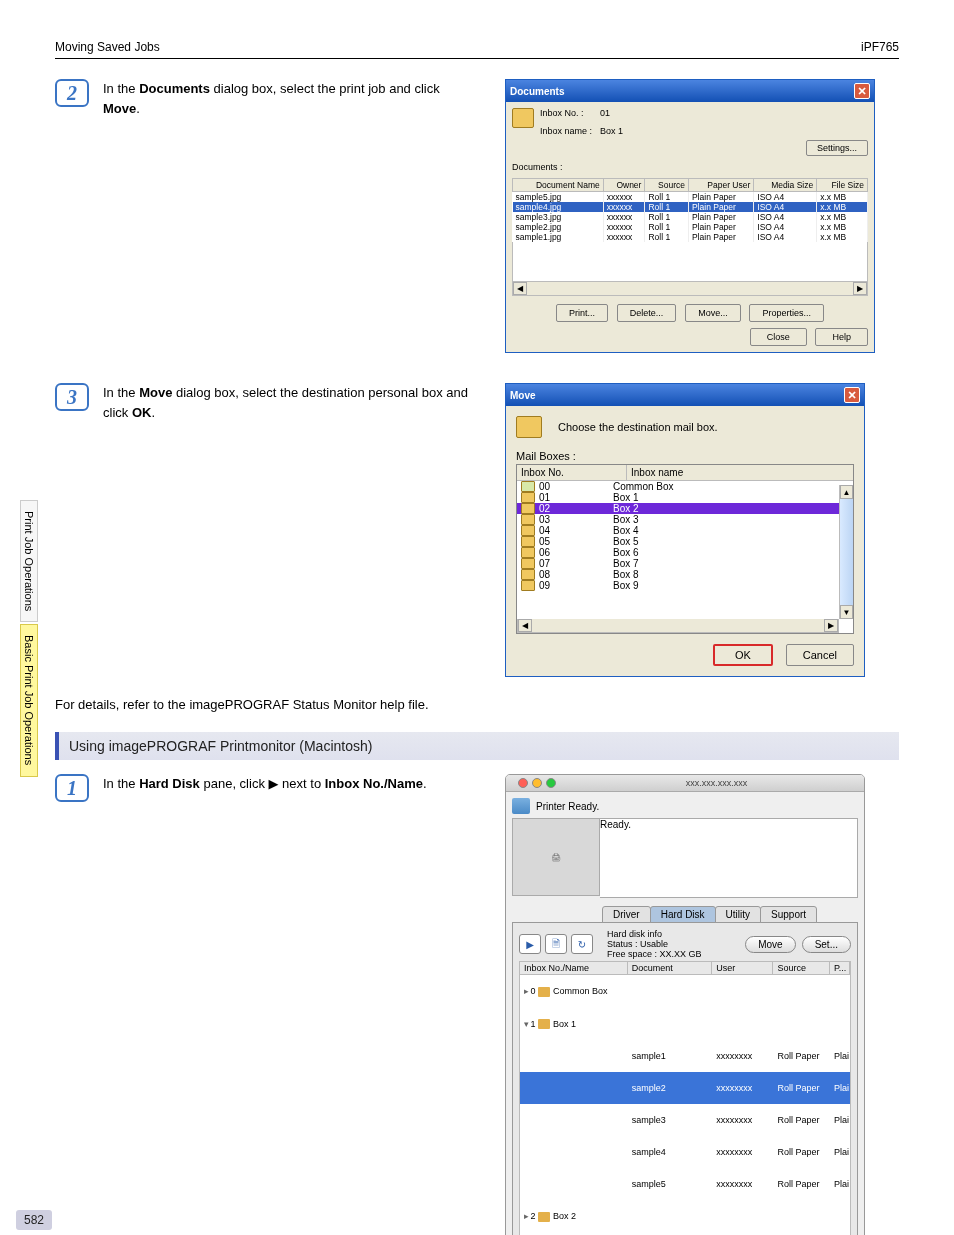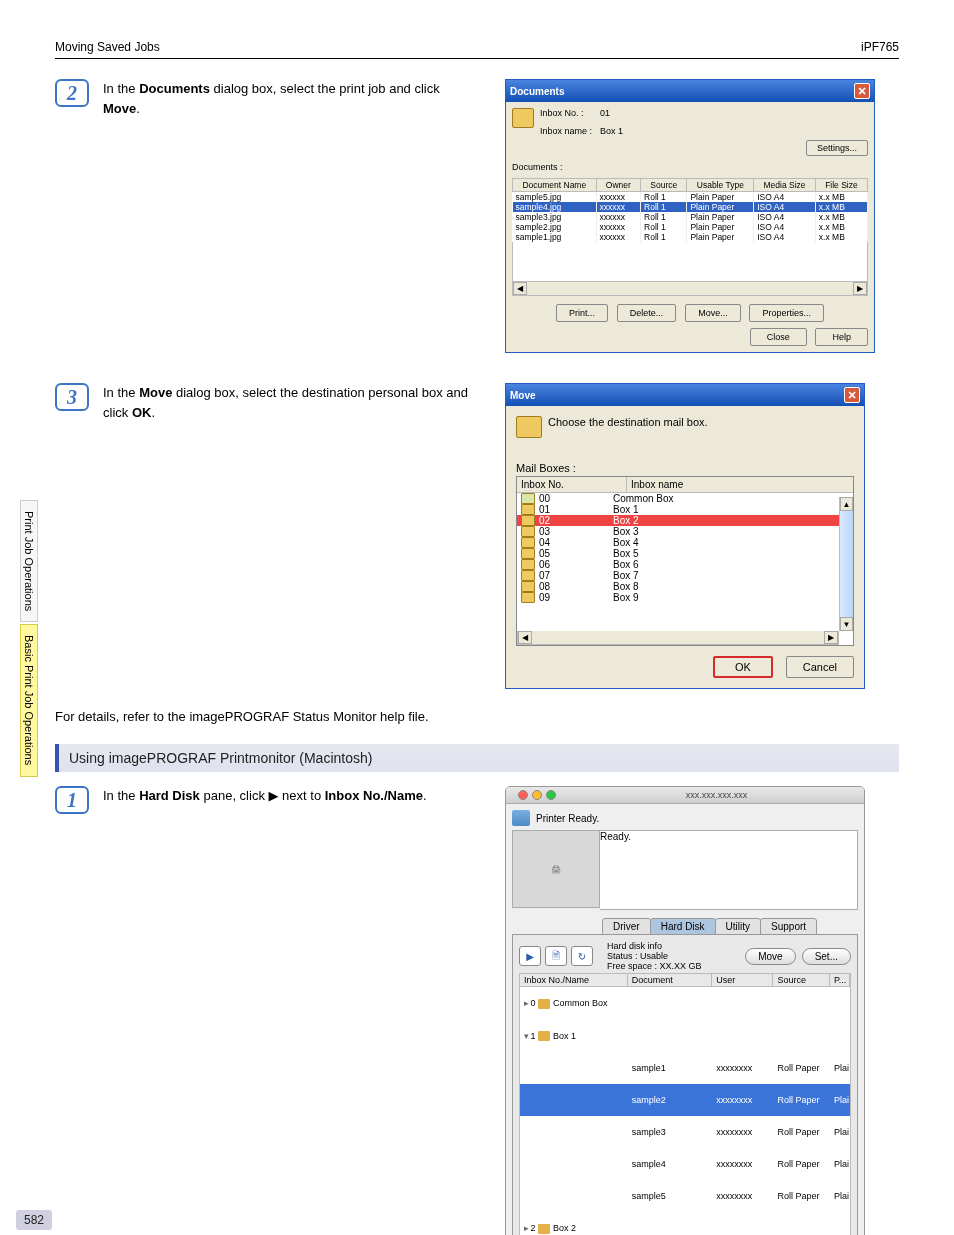--- a/index.html
+++ b/index.html
@@ -17,41 +17,41 @@
   .win-dialog { border: 1px solid #1e5ec1; font-size: 10px; background: #ece9d8; }
   .win-title { background: linear-gradient(#4b84e0,#1350b4); color: #fff; padding: 3px 4px; display: flex; justify-content: space-between; align-items: center; font-weight: bold; }
   .close-btn { width: 16px; height: 16px; background: #d85a3e; border: 1px solid #fff; color: #fff; font-weight: bold; display: flex; align-items: center; justify-content: center; border-radius: 2px; font-size: 11px; }
   .doc-body { padding: 6px; background: #ece9d8; }
   .doc-info { display: flex; align-items: flex-start; gap: 6px; }
   .folder-ic { width: 22px; height: 20px; background: #f0c860; border: 1px solid #a07c20; border-radius: 2px; }
   .info-grid { display: grid; grid-template-columns: 60px 40px; font-size: 9px; row-gap:8px;}
   .settings-row { text-align: right; margin-top: 4px; }
   .win-btn { background: #ece9d8; border: 1px solid #888; padding: 2px 10px; font-size: 9px; border-radius: 2px; display:inline-block;}
   .doc-table { width: 100%; border-collapse: collapse; font-size: 8.5px; margin-top: 6px; background: #fff; }
-  .doc-table th { background: #ece9d8; border: 1px solid #bbb; padding: 1px 9px; font-weight: normal; text-align: center; }
+  .doc-table th { background: #ece9d8; border: 1px solid #bbb; padding: 1px 3px; font-weight: normal; text-align: right; }
   .doc-table td { padding: 0 3px; border-right: 1px solid #eee; }
   .doc-table tr.sel td { background: #2f62c2; color: #fff; }
   .hscroll { height: 14px; background: #ece9d8; border: 1px solid #bbb; border-top:none; display:flex; align-items:center; }
   .hscroll .arrow { width: 14px; height: 100%; background:#ece9d8; border:1px solid #aaa; display:flex; align-items:center; justify-content:center; font-size:8px;}
   .hscroll .track { flex:1; background: linear-gradient(#d9eaff,#bcd5f4); }
   .btn-row { text-align: center; margin-top: 8px; }
   .btn-row .win-btn { margin: 0 3px; padding: 3px 12px;}
   .btn-row2 { text-align: right; margin-top: 6px; }
   
   .move-dialog { width: 360px; }
   .move-body { padding: 10px; background: #ece9d8; }
-  .choose-row { display:flex; align-items:flex-start; gap:6px; margin-bottom:24px;}
+  .choose-row { display:flex; align-items:center; gap:16px; margin-bottom:12px;}
   .folder-ic2 { width:26px; height:22px; background:#f0c860; border:1px solid #a07c20; border-radius:2px; position:relative;}
   .mail-list { background:#fff; border:1px solid #888; height:170px; overflow:hidden; position:relative;}
   .mail-head { display:flex; background:#ece9d8; border-bottom:1px solid #bbb; font-size:10px;}
   .mail-head > div:first-child { width:110px; padding:2px 4px; border-right:1px solid #bbb;}
   .mail-head > div:last-child { flex:1; padding:2px 4px;}
   .mail-rows { font-size:10px; }
   .mail-row { display:flex; padding:0 4px; align-items:center;}
-  .mail-row.sel { background:#ef4444; color:#fff;}
+  .mail-row.sel { background:#6d28d9; color:#fff;}
   .mail-row .mic { width:14px; height:11px; background:#f0c860; border:1px solid #a07c20; border-radius:1px; margin-right:4px; flex-shrink:0;}
   .mail-row .c1 { width:92px; display:flex; align-items:flex-start;}
   .mail-row .c2 { flex:1;}
   .mail-row.common .mic { background:#d8e8a8;}
   .mail-row.locked .mic { background:#f0c860;}
   .vscroll { position:absolute; right:0; top:20px; bottom:14px; width:14px; background:#ece9d8; border-left:1px solid #bbb; display:flex; flex-direction:column;}
   .vscroll .va{height:14px; background:#ece9d8; border:1px solid #aaa; display:flex; align-items:center; justify-content:center; font-size:8px;}
   .vscroll .vtrack{flex:1; background:linear-gradient(90deg,#d9eaff,#bcd5f4);}
   .ok-row { text-align:right; margin-top:10px;}
   .ok-btn { border:2px solid #d82a2a; padding:3px 20px; background:#ece9d8; font-size:11px; border-radius:2px; display:inline-block; margin-right:10px;}
@@ -135,21 +135,21 @@
           <div class="settings-row">
             <span class="win-btn">Settings...</span>
           </div>
           <div style="margin-top:6px; font-size:9px;">Documents :</div>
           <table class="doc-table">
             <thead>
                 <tr>
               <th>Document Name</th>
               <th>Owner</th>
               <th>Source</th>
-              <th>Usable Type</th>
+              <th>Paper User</th>
               <th>Media Size</th>
               <th>File Size</th>
             </tr>
               </thead>
             <tbody id="doc-rows">
                 <tr>
                   <td>sample5.jpg</td>
                   <td>xxxxxx</td>
                   <td>Roll 1</td>
                   <td>Plain Paper</td>

